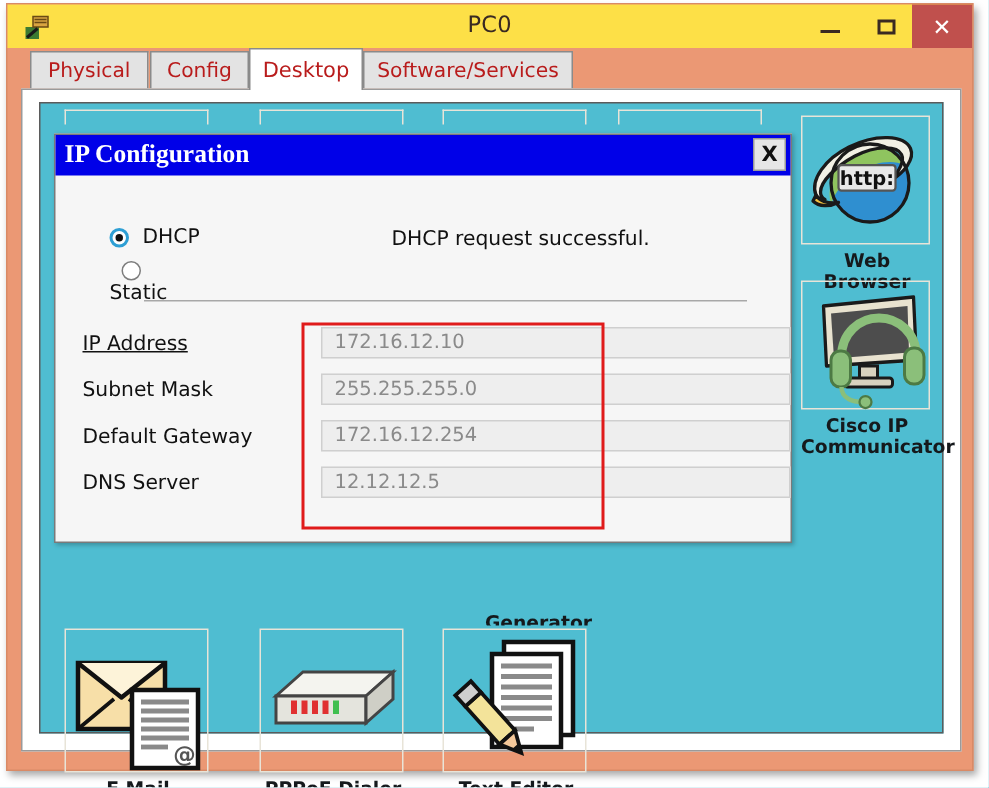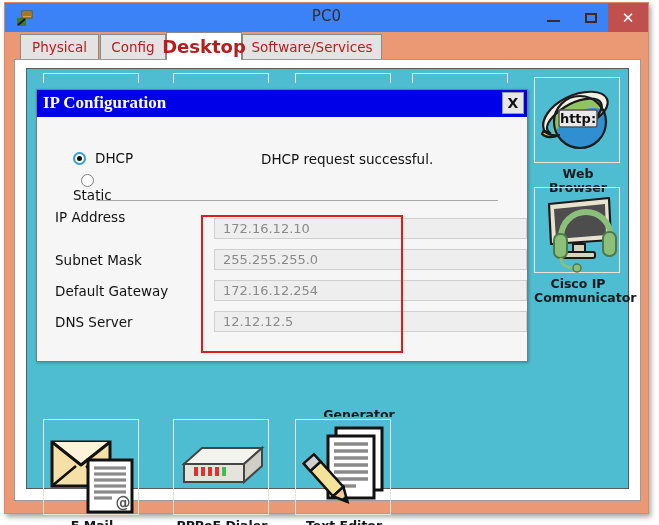--- a/index.html
+++ b/index.html
@@ -29,21 +29,21 @@
     border: 1px solid #d98a66;
     box-sizing: border-box;
     box-shadow: 2px 3px 5px rgba(0,0,0,0.35);
   }
 
   .titlebar {
     position: absolute;
     left: 0; top: 0;
     width: 100%;
     height: 29px;
-    background: #3b82f6;
+    background: #fde047;
   }
   .app-icon {
     position: absolute;
     left: 10px;
     top: 5px;
     width: 20px;
     height: 20px;
   }
   .win-title {
     position: absolute;
@@ -112,22 +112,21 @@
     font-size: 13.5px;
     color: #b91c1c;
     cursor: pointer;
     padding: 0 2px;
   }
   .tab.active {
     background: #ffffff;
     top: 0px;
     height: 28px;
     z-index: 5;
-    font-size: 18px;
-    font-weight: bold;
+    font-size: 14px;
   }
 
   
   .content-panel {
     position: absolute;
     left: 9px;
     top: 56px;
     width: 627px;
     height: 442px;
     background: #ffffff;
@@ -478,21 +477,21 @@
           </div>
           <div class="radio-row" style="left:36px;top:84px;flex-direction:column;">
             <span class="radio"></span>
             <span class="radio-label">Static</span>
           </div>
 
           <div class="status-msg">DHCP request successful.</div>
 
           <div class="hr-sep"></div>
 
-          <div class="field-label" style="top:119px;">IP Address</div>
+          <div class="field-label" style="top:131px;text-decoration:underline;">IP Address</div>
           <div class="field-input" style="top:128px;">172.16.12.10</div>
 
           <div class="field-label" style="top:162px;">Subnet Mask</div>
           <div class="field-input" style="top:159px;">255.255.255.0</div>
 
           <div class="field-label" style="top:193px;">Default Gateway</div>
           <div class="field-input" style="top:190px;">172.16.12.254</div>
 
           <div class="field-label" style="top:224px;">DNS Server</div>
           <div class="field-input" style="top:221px;">12.12.12.5</div>

